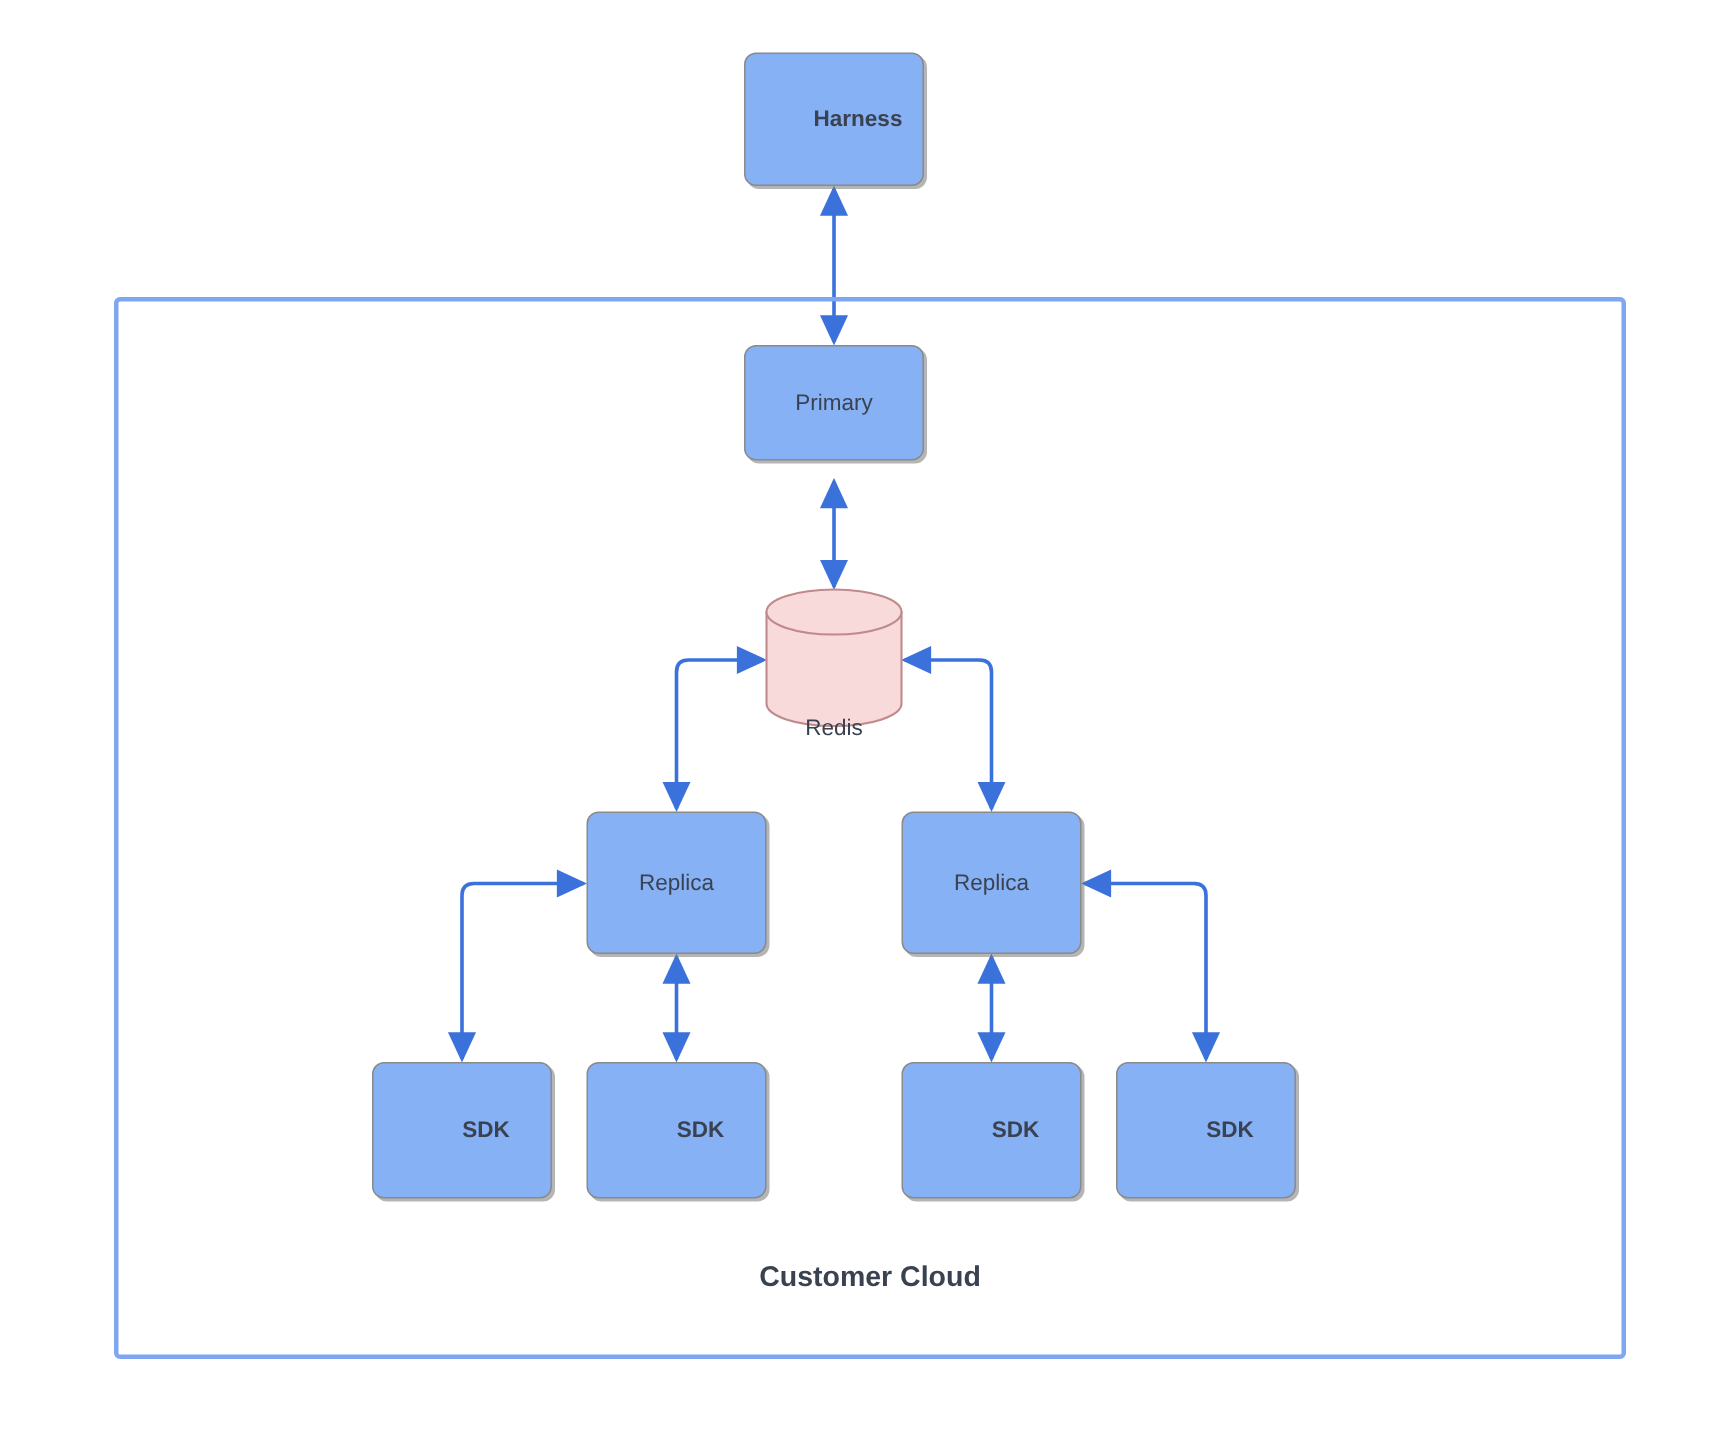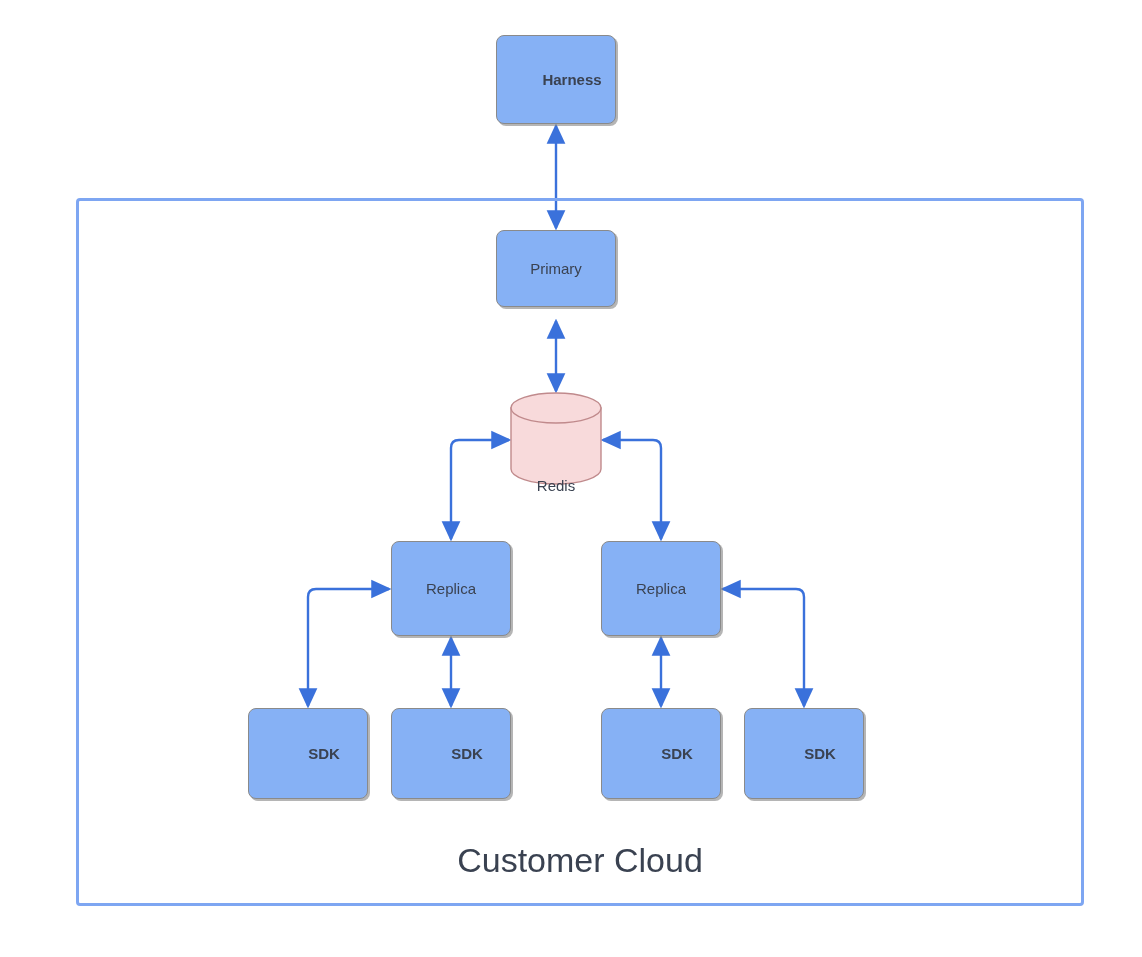--- a/index.html
+++ b/index.html
@@ -49,22 +49,22 @@
   }
   .cloud-boundary {
     position: absolute;
     box-sizing: border-box;
     border: 3px solid #7EA6F2;
     border-radius: 4px;
     background: transparent;
   }
   .cloud-label {
     position: absolute;
-    font-size: 34px;
-    font-weight: normal;
+    font-size: 19px;
+    font-weight: bold;
     color: #3a4251;
     text-align: center;
     user-select: none;
   }
   .cyl-label {
     position: absolute;
     font-size: 15px;
     color: #3a4251;
     text-align: center;
     user-select: none;

